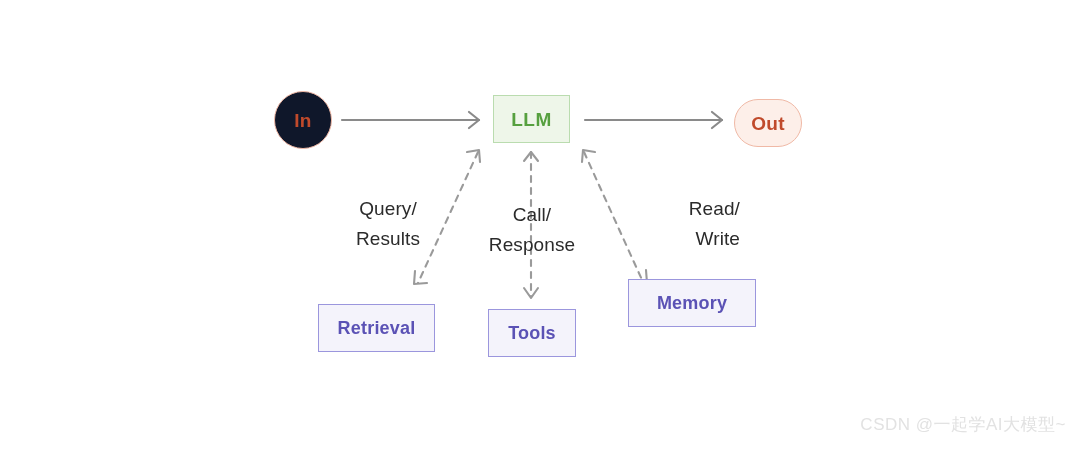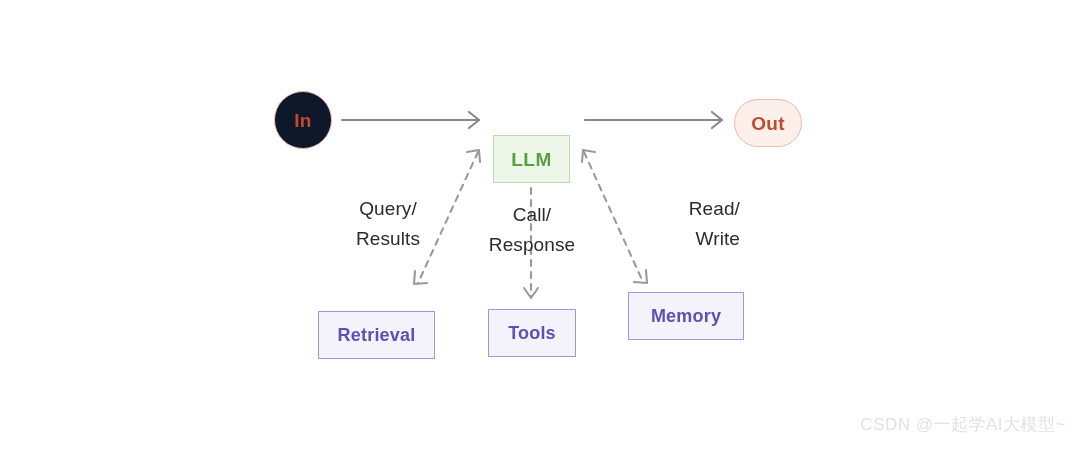--- a/index.html
+++ b/index.html
@@ -52,21 +52,20 @@
     left: 493px;
     top: 95px;
     width: 77px;
     height: 48px;
     background: #eef6e9;
     border: 1.6px solid #badcaf;
     box-sizing: border-box;
     display: flex;
     align-items: center;
     justify-content: center;
-    margin-top: 40px;
   }
   .node-llm .lbl {
     font-size: 19px;
     font-weight: 700;
     color: #56a03f;
     letter-spacing: 0.5px;
     line-height: 1;
   }
 
   
@@ -102,23 +101,23 @@
     align-items: center;
     justify-content: center;
   }
   .node-box .lbl {
     font-size: 18px;
     font-weight: 700;
     color: #5b52b5;
     letter-spacing: 0.2px;
     line-height: 1;
   }
-  .node-retrieval { left: 318px; top: 311px; width: 117px; height: 48px; }
+  .node-retrieval { left: 318px; top: 304px; width: 117px; height: 48px; }
   .node-tools     { left: 488px; top: 309px; width: 88px;  height: 48px; }
-  .node-memory    { left: 628px; top: 292px; width: 116px; height: 48px; }
+  .node-memory    { left: 628px; top: 279px; width: 128px; height: 48px; }
 
   
   .edge-label {
     position: absolute;
     color: #2b2b2b;
     font-size: 19px;
     line-height: 30px;
     text-align: center;
     white-space: pre-line;
     letter-spacing: 0.1px;

